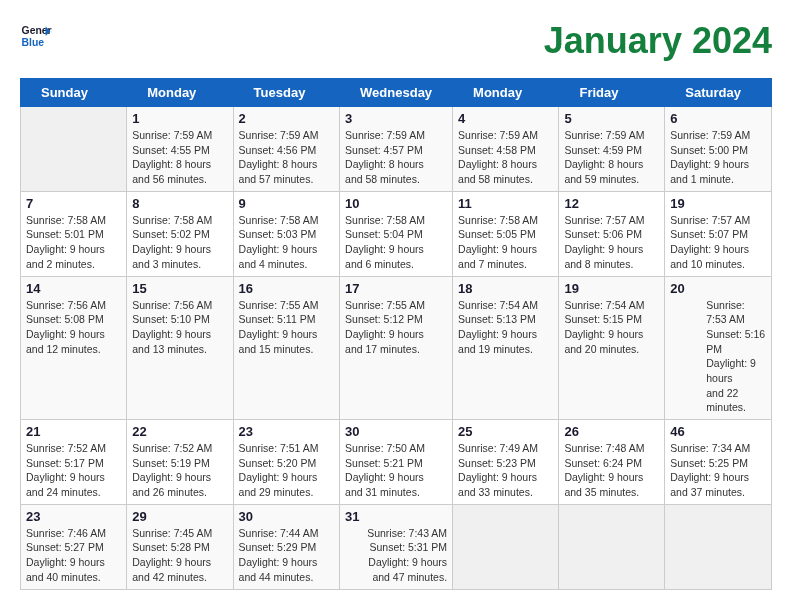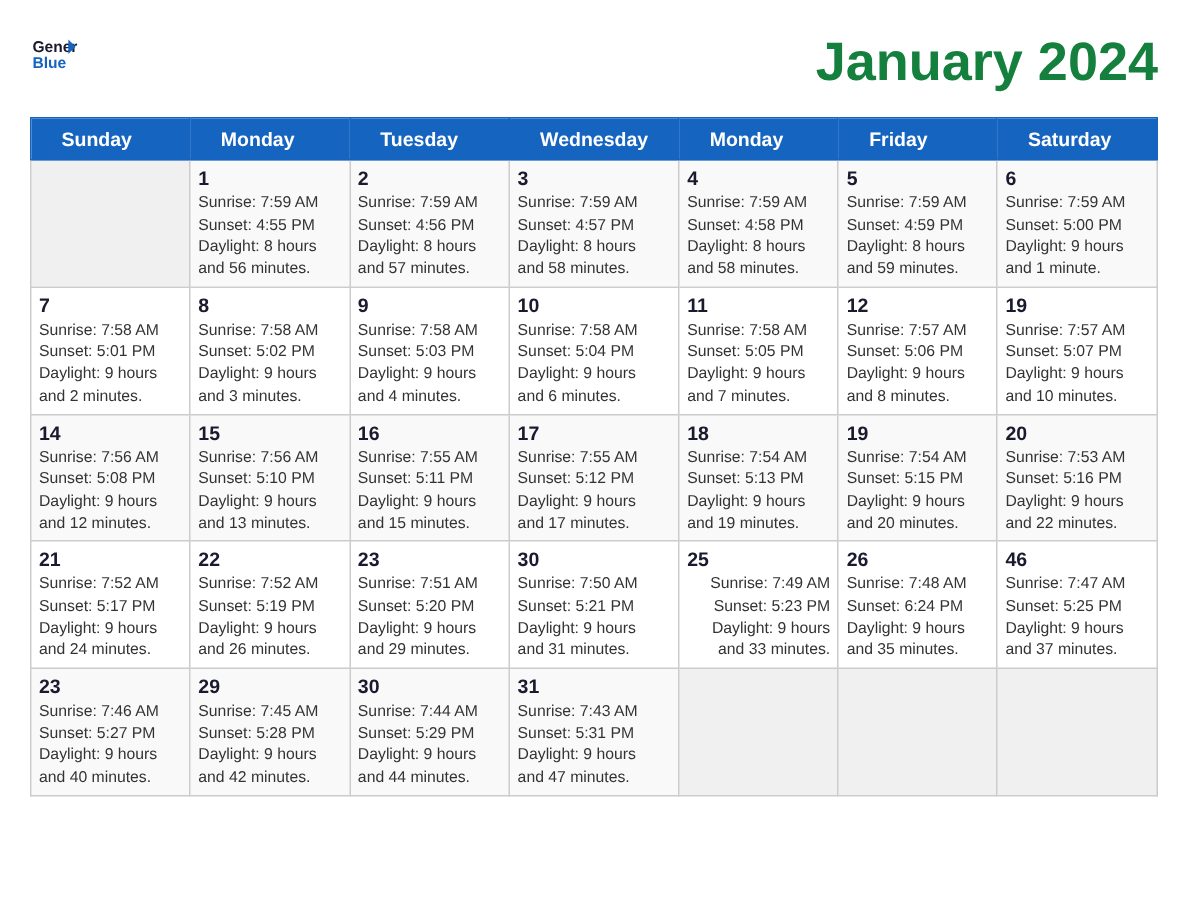--- a/index.html
+++ b/index.html
@@ -246,21 +246,21 @@
         </td>
         <td>
           <span class="day-number">19</span>
           <div class="day-info" style="white-space: pre-line;">Sunrise: 7:54 AM
 Sunset: 5:15 PM
 Daylight: 9 hours
 and 20 minutes.</div>
         </td>
         <td>
           <span class="day-number">20</span>
-          <div class="day-info" style="white-space: pre-line;">Sunrise: 7:53 AM
+          <div class="day-info" style="white-space: pre-line; margin-left: 36px;">Sunrise: 7:53 AM
 Sunset: 5:16 PM
 Daylight: 9 hours
 and 22 minutes.</div>
         </td>
       </tr>
       <tr>
         <td>
           <span class="day-number">21</span>
           <div class="day-info" style="white-space: pre-line;">Sunrise: 7:52 AM
 Sunset: 5:17 PM
@@ -283,35 +283,35 @@
         </td>
         <td>
           <span class="day-number">30</span>
           <div class="day-info" style="white-space: pre-line;">Sunrise: 7:50 AM
 Sunset: 5:21 PM
 Daylight: 9 hours
 and 31 minutes.</div>
         </td>
         <td>
           <span class="day-number">25</span>
-          <div class="day-info" style="white-space: pre-line; text-align: right;">Sunrise: 7:49 AM
+          <div class="day-info" style="white-space: pre-line;">Sunrise: 7:49 AM
 Sunset: 5:23 PM
 Daylight: 9 hours
 and 33 minutes.</div>
         </td>
         <td>
           <span class="day-number">26</span>
           <div class="day-info" style="white-space: pre-line;">Sunrise: 7:48 AM
 Sunset: 6:24 PM
 Daylight: 9 hours
 and 35 minutes.</div>
         </td>
         <td>
           <span class="day-number">46</span>
-          <div class="day-info" style="white-space: pre-line;">Sunrise: 7:47 AM
+          <div class="day-info" style="white-space: pre-line;">Sunrise: 7:34 AM
 Sunset: 5:25 PM
 Daylight: 9 hours
 and 37 minutes.</div>
         </td>
       </tr>
       <tr>
         <td>
           <span class="day-number">23</span>
           <div class="day-info" style="white-space: pre-line;">Sunrise: 7:46 AM
 Sunset: 5:27 PM
@@ -327,21 +327,21 @@
         </td>
         <td>
           <span class="day-number">30</span>
           <div class="day-info" style="white-space: pre-line;">Sunrise: 7:44 AM
 Sunset: 5:29 PM
 Daylight: 9 hours
 and 44 minutes.</div>
         </td>
         <td>
           <span class="day-number">31</span>
-          <div class="day-info" style="white-space: pre-line;">Sunrise: 7:43 AM
+          <div class="day-info" style="white-space: pre-line; text-align: right;">Sunrise: 7:43 AM
 Sunset: 5:31 PM
 Daylight: 9 hours
 and 47 minutes.</div>
         </td>
         <td class="empty-cell"></td>
         <td class="empty-cell"></td>
         <td class="empty-cell"></td>
       </tr>
     </tbody>
 </table>

